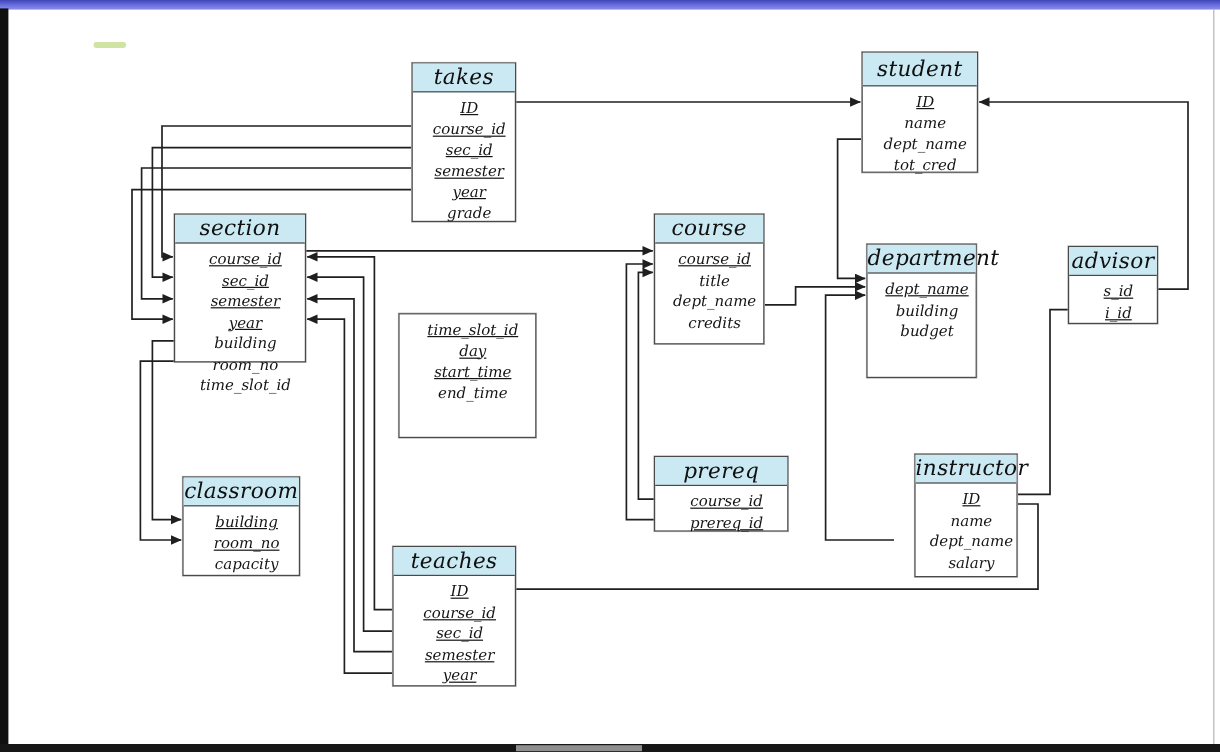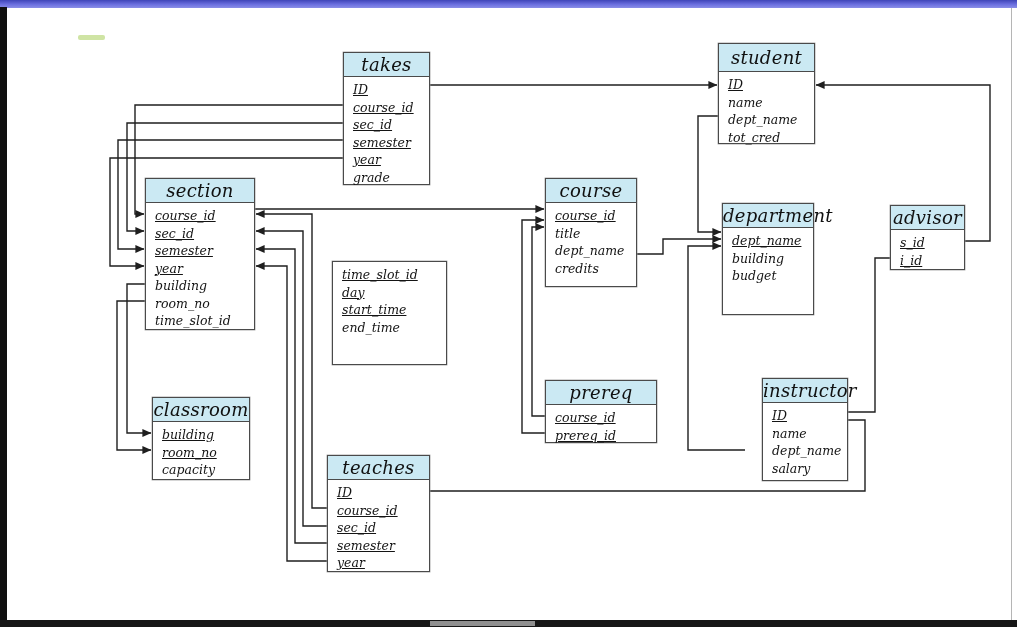--- a/index.html
+++ b/index.html
@@ -24,21 +24,21 @@
   .box{
     position:absolute;background:#ffffff;border:1px solid #4a4a4a;
     box-sizing:border-box;box-shadow:0 0 0 0.4px #9a9a9a;
   }
   .box-title{
     height:23px;line-height:23px;background:#cbe9f3;border-bottom:1px solid #4a4a4a;
     text-align:center;font-style:italic;font-size:18px;color:#101010;
     letter-spacing:0.3px;
   }
   .box.tall-head .box-title{height:27px;line-height:27px;}
-  .fields{padding:4px 0 0 9px;}
+  .fields{padding:4px 0 0 9px;text-align:center;}
   .field{
     height:17.5px;line-height:17.5px;font-style:italic;font-size:12.5px;color:#141414;
     white-space:nowrap;
   }
   .field.key{text-decoration:underline;}
 </style>
 </head>
 <body>
 
 <div id="stage">
@@ -86,21 +86,21 @@
   <div class="box tall-head" style="left:718px;top:43px;width:97px;height:101px">
     <div class="box-title">student</div>
     <div class="fields">
         <div class="field key">ID</div>
         <div class="field">name</div>
         <div class="field">dept_name</div>
         <div class="field">tot_cred</div>
       </div>
   </div>
 
-  <div class="box" style="left:145px;top:178px;width:110px;height:152px">
+  <div class="box" style="left:145px;top:178px;width:110px;height:124px">
     <div class="box-title">section</div>
     <div class="fields">
         <div class="field key">course_id</div>
         <div class="field key">sec_id</div>
         <div class="field key">semester</div>
         <div class="field key">year</div>
         <div class="field">building</div>
         <div class="field">room_no</div>
         <div class="field">time_slot_id</div>
       </div>

